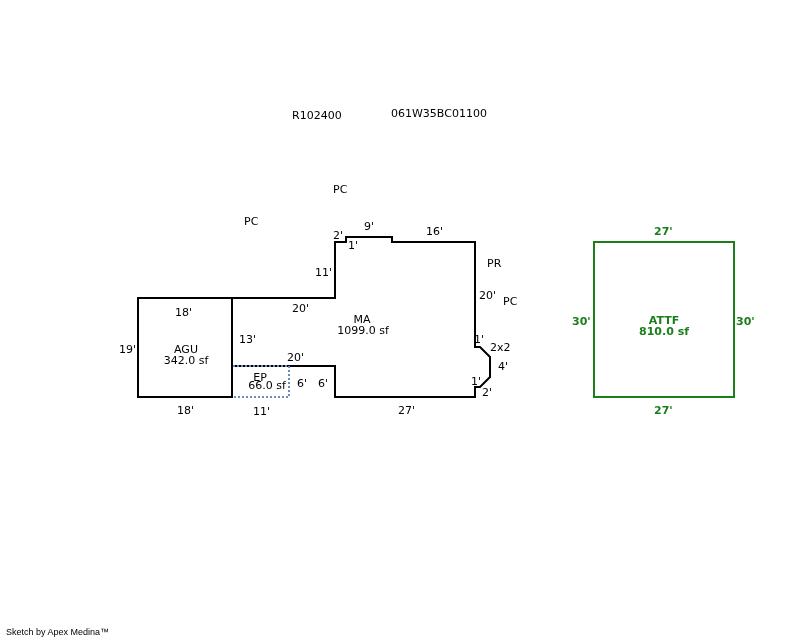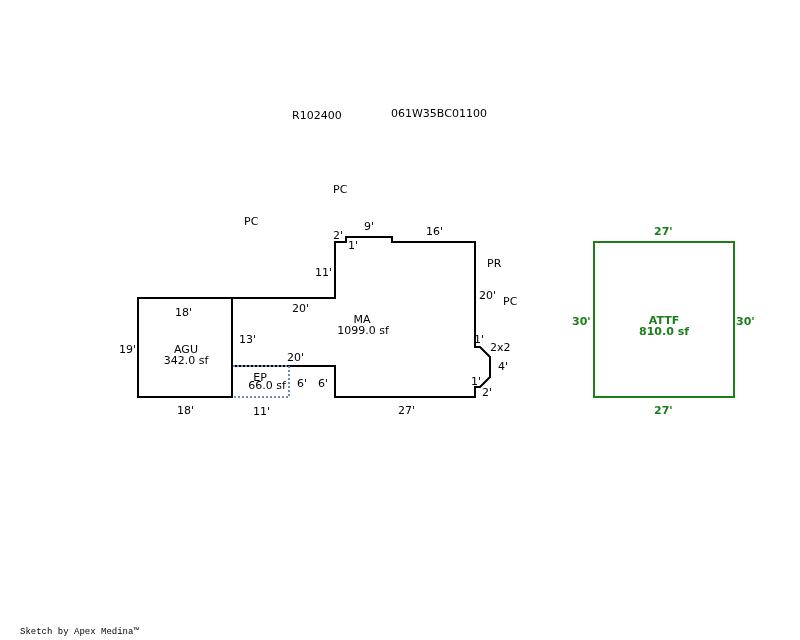--- a/index.html
+++ b/index.html
@@ -1,20 +1,20 @@
 <!DOCTYPE html>
 <html><head>
   <meta charset="utf-8">
   <style>
     html, body { margin: 0; padding: 0; background: #ffffff; }
     body { width: 800px; height: 640px; position: relative; overflow: hidden; }
     svg { position: absolute; left: 0; top: 0; }
     .lbl { font-family: "DejaVu Sans", sans-serif; font-size: 11px; fill: #000; }
     .lbl-green { font-family: "DejaVu Sans", sans-serif; font-size: 11px; font-weight: bold; }
-    .footer { position: absolute; left: 20px; top: 627px; font-family: Liberation Mono, monospace; font-size: 9px; color: #000; text-align: right; }
+    .footer { position: absolute; left: 6px; top: 627px; font-family: Liberation Sans, sans-serif; font-size: 9px; color: #000; text-align: right; }
   </style>
 </head>
 <body>
 
 <svg width="800" height="640" viewBox="0 0 800 640">
 
   <text class="lbl" x="292" y="119">R102400</text>
   <text class="lbl" x="391" y="117">061W35BC01100</text>
 
   <text class="lbl" x="333" y="193">PC</text>

